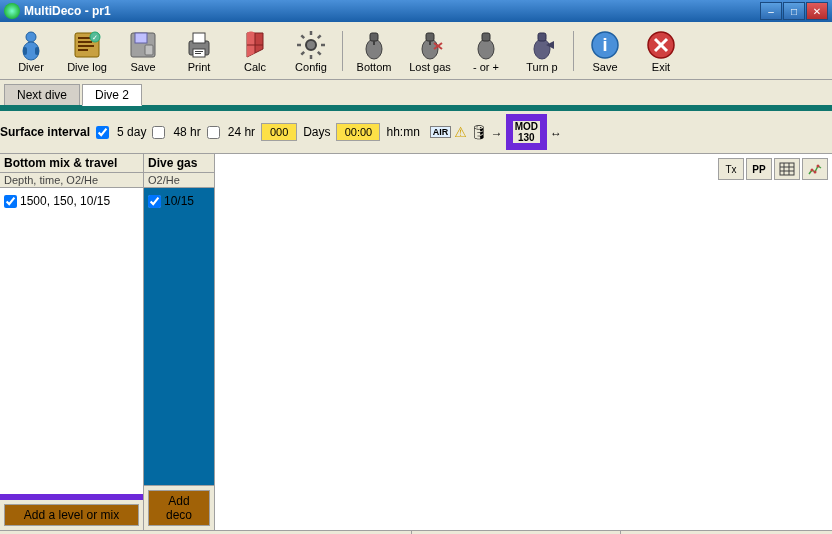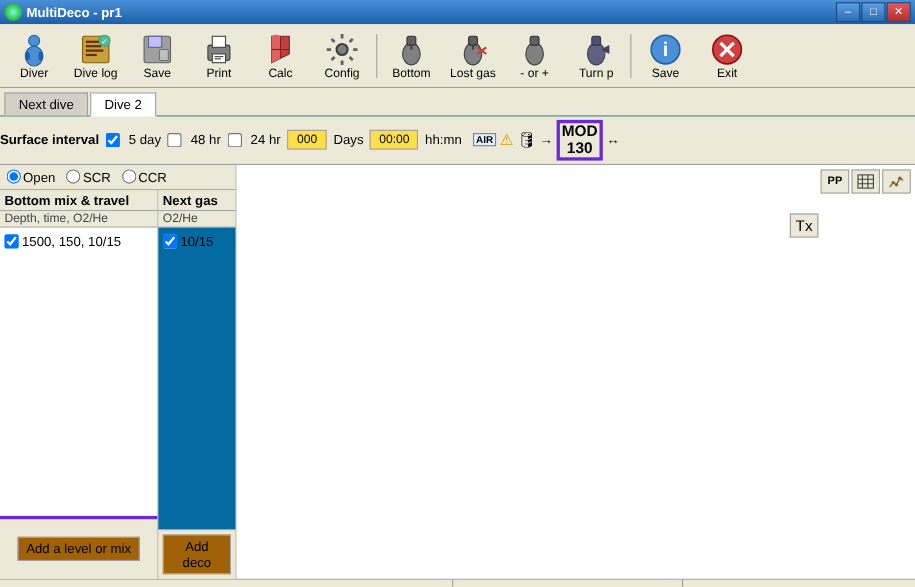--- a/index.html
+++ b/index.html
@@ -403,21 +403,21 @@
       <svg width="32" height="32" viewBox="0 0 32 32">
         <circle cx="16" cy="16" r="13" fill="#d04040" stroke="#901010" stroke-width="1.5"></circle>
         <line x1="10" y1="10" x2="22" y2="22" stroke="white" stroke-width="3"></line>
         <line x1="22" y1="10" x2="10" y2="22" stroke="white" stroke-width="3"></line>
       </svg>
     </div>
     <span>Exit</span>
   </button>
 </div>
 
-<div class="tab-area" style="background:#ece9d8; border-bottom: 1px solid #0f766e;">
+<div class="tab-area" style="background:#ece9d8; border-bottom: 6px solid #0f766e;">
   <div class="tab" style="background:#d4d0c8;">Next dive</div>
   <div class="tab active" style="background:#ffffff;">Dive 2</div>
 </div>
 
 <div class="surface-bar">
   <label>
     <span>Surface interval</span>
   </label>
   <input type="checkbox" checked="" style="">
   <span>5 day</span>
@@ -428,88 +428,74 @@
   <input type="text" class="surface-input" value="000" style="">
   <span>Days</span>
   <input type="text" class="surface-input" value="00:00" style="width: 44px;">
   <span>hh:mn</span>
 
   <div style="display:flex; align-items:center; gap:3px; margin-left:4px;">
     <span style="border:1px solid #808080; padding:0 2px; font-size:9px; font-weight:bold; background:#e0f0ff;">AIR</span>
     <span style="color:#d0a000; font-size:14px;">⚠</span>
     <span style="font-size:14px;">🛢</span>
     <span style="font-size:12px;">→</span>
-    <span style="border:3px solid #6d28d9; padding:0 2px; font-size:14px; font-weight:bold; line-height:1.1; text-align:center;">MOD<br>130</span>
+    <span style="border:7px solid #6d28d9; padding:0 2px; font-size:10px; font-weight:bold; line-height:1.1; text-align:center;">MOD<br>130</span>
     <span style="font-size:12px;">↔</span>
   </div>
 </div>
 
 <div style="display:flex; flex:1; height:calc(534px - 22px - 58px - 28px - 28px - 22px);">
 
   <div class="left-panel" style="width:215px; display:flex; flex-direction:column; border-right:1px solid #a0a0a0; background:#ece9d8;">
 
-    <div class="radio-row">
-      <label style="display:flex;align-items:center;gap:2px;">
-        <input type="radio" name="mode" checked="" style="">
-        <span>Open</span>
-      </label>
-      <label style="display:flex;align-items:center;gap:2px;">
-        <input type="radio" name="mode" style="">
-        <span>SCR</span>
-      </label>
-      <label style="display:flex;align-items:center;gap:2px;">
-        <input type="radio" name="mode" style="">
-        <span>CCR</span>
-      </label>
-    </div>
 
     <div class="columns" style="display:flex;flex:1;flex-direction:row;">
 
       <div class="col-bottom" style="flex:1;border-right:1px solid #a0a0a0;display:flex;">
         <div class="col-header">
           <span>Bottom mix &amp; travel</span>
         </div>
         <div class="col-subheader">
           <span>Depth, time, O2/He</span>
         </div>
         <div class="col-content" style="flex:1;padding:4px;background:white;overflow-y:auto;">
           <div class="col-item">
             <input type="checkbox" checked="" style="">
             <span>1500, 150, 10/15</span>
           </div>
         </div>
-        <div class="col-footer" style="padding:16px;border-top:3px solid #6d28d9;background:#ece9d8;">
+        <div class="col-footer" style="padding:4px;border-top:6px solid #6d28d9;background:#ece9d8;">
           <button class="add-btn">Add a level or mix</button>
         </div>
       </div>
 
       <div class="col-deco" style="width:70px;display:flex;flex-direction:column;">
         <div class="col-header">
-          <span>Next gas</span>
+          <span>Dive gas</span>
         </div>
         <div class="col-subheader">
           <span>O2/He</span>
         </div>
         <div class="col-content" style="flex:1;padding:4px;background:#0369a1;overflow-y:auto;">
           <div class="col-item">
             <input type="checkbox" checked="" style="">
             <span>10/15</span>
           </div>
         </div>
         <div class="col-footer" style="padding:4px;border-top:1px solid #a0a0a0;background:#ece9d8;">
           <button class="add-btn">Add deco</button>
         </div>
       </div>
     </div>
   </div>
 
   <div class="right-panel" style="flex:1;background:white;position:relative;">
 
     <div class="right-toolbar">
-      <button class="rt-btn" style="font-size:14px;font-weight:normal;margin-top:40px;">Tx</button>
+      <button class="rt-btn" style="font-size:10px;font-weight:normal;">Tx</button>
       <button class="rt-btn" style="font-size:10px;font-weight:bold;">PP</button>
       <button class="rt-btn">
         <svg width="16" height="14" viewBox="0 0 16 14">
           <rect x="1" y="1" width="14" height="12" fill="none" stroke="#404040" stroke-width="1"></rect>
           <line x1="1" y1="5" x2="15" y2="5" stroke="#404040" stroke-width="1"></line>
           <line x1="1" y1="9" x2="15" y2="9" stroke="#404040" stroke-width="1"></line>
           <line x1="5" y1="1" x2="5" y2="13" stroke="#404040" stroke-width="1"></line>
           <line x1="10" y1="1" x2="10" y2="13" stroke="#404040" stroke-width="1"></line>
         </svg>
       </button>

